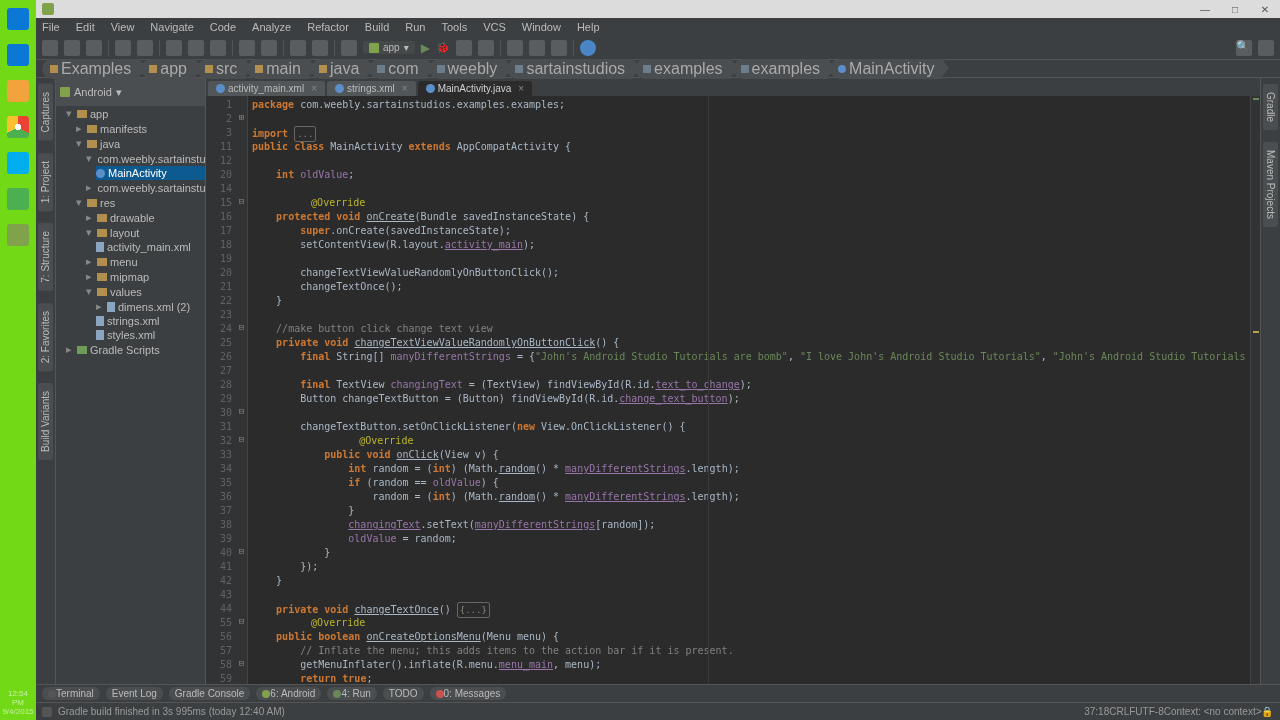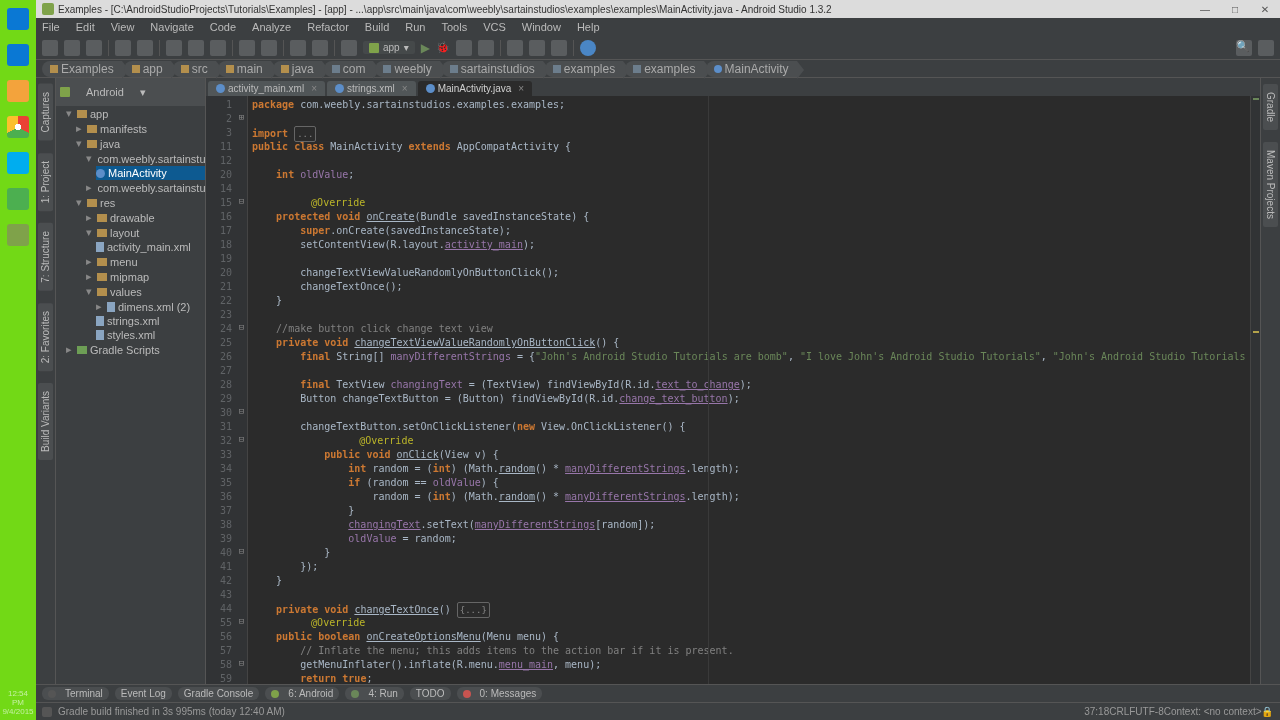--- a/index.html
+++ b/index.html
@@ -27,33 +27,33 @@
 
 .toolbar { height: 24px; background: #3c3f41; border-bottom: 1px solid #555; display: flex; align-items: center; padding: 0 6px; gap: 6px; }
 .tb-btn { width: 16px; height: 16px; background: #5a5d5f; border-radius: 2px; }
 .tb-sep { width: 1px; height: 16px; background: #555; }
 .run-config { display:flex; align-items:center; gap:4px; background:#45494a; padding:1px 6px; border-radius:2px; font-size:10px; }
 .run-config .aicon { width:10px; height:10px; background:#7fa24a; border-radius:1px; }
 .play { color: #6a8759; font-size: 12px; }
 .bug { color:#c75450; }
 .tb-right { margin-left:auto; display:flex; gap:6px; }
 
-.crumbs { height: 18px; background: #3c3f41; border-bottom: 1px solid #555; display:flex; align-items:center; padding-left:6px; font-size:12px; color:#aaa; }
+.crumbs { height: 18px; background: #3c3f41; border-bottom: 1px solid #555; display:flex; align-items:center; padding-left:6px; font-size:16px; color:#aaa; }
 .crumb { background:#4b4e50; padding:1px 8px; margin-right:2px; border-radius:10px 0 0 10px; position:relative; display:flex; align-items:center; gap:3px; }
 .crumb::after { content:''; position:absolute; right:-7px; top:0; border-left:7px solid #4b4e50; border-top:9px solid transparent; border-bottom:9px solid transparent; }
 .crumb .ficon { width:8px; height:8px; background:#b38f4d; }
 .crumb.pkg .ficon { background:#6c7d8c; }
 .crumb.cls .ficon { background:#5c8ec9; border-radius:50%; }
 
 .body-row { flex:1; display:flex; min-height:0; }
 .gutter-left { width: 20px; background:#3c3f41; border-right:1px solid #555; display:flex; flex-direction:column; align-items:center; padding-top:6px; gap:12px; }
 .gutter-left .vtab { writing-mode: vertical-rl; transform: rotate(180deg); font-size:10px; padding:8px 2px; background:#4b4e50; border-radius:2px; }
 
 .project-tree { width: 150px; background:#3c3f41; border-right:1px solid #555; overflow:hidden; font-size:11px; }
-.tree-head { height:28px; background:#4b4e50; display:flex; align-items:center; padding:0 4px; gap:16px; }
+.tree-head { height:28px; background:#4b4e50; display:flex; align-items:center; padding:0 4px; gap:4px; }
 .tree-head .aicon{ width:10px; height:10px; background:#7fa24a; border-radius:1px; }
 .tree ul { list-style:none; padding-left:10px; }
 .tree li { white-space:nowrap; padding:1px 0; display:flex; align-items:center; gap:3px; }
 .tree .arr { color:#888; display:inline-block; width:8px; }
 .tree .fo { width:10px; height:8px; background:#b38f4d; display:inline-block; }
 .tree .pk { width:10px; height:8px; background:#6c7d8c; display:inline-block; border-radius:2px; }
 .tree .fi { width:8px; height:10px; background:#8aa5c1; display:inline-block; }
 .tree .sel { background:#0d5a91; color:#fff; padding-right:20px; }
 .tree .sel .ci { width:9px; height:9px; background:#5c8ec9; border-radius:50%; display:inline-block; }
 
@@ -79,21 +79,21 @@
 .c { color:#808080; }
 .a { color:#bbb529;margin-left:35px; }
 .pu { color:#9876aa; text-decoration:underline; }
 .id { color:#a9b7c6; text-decoration:underline; }
 .fld { color:#9876aa; }
 
 .gutter-right { width:20px; background:#3c3f41; border-left:1px solid #555; display:flex; flex-direction:column; align-items:center; padding-top:6px; gap:12px; }
 .gutter-right .vtab { writing-mode: vertical-rl; font-size:10px; padding:8px 2px; background:#4b4e50; border-radius:2px; }
 
 .bottom-tools { height:18px; background:#3c3f41; border-top:1px solid #555; display:flex; align-items:center; padding:0 6px; gap:6px; font-size:10px; }
-.bt-tab { background:#4b4e50; padding:1px 6px; border-radius:6px; display:flex; align-items:center; gap:9px; }
+.bt-tab { background:#4b4e50; padding:1px 6px; border-radius:6px; display:flex; align-items:center; gap:0; }
 .bt-tab .dot{ width:8px; height:8px; border-radius:50%; }
 
 .status-bar { height:18px; background:#3c3f41; border-top:1px solid #555; display:flex; align-items:center; padding:0 6px; font-size:10px; color:#999; }
 .status-bar .r { margin-left:auto; display:flex; }
 
 .fold-box{display:inline-block;border:1px solid #666;padding:0 2px;color:#888;border-radius:2px;font-size:9px;}
 </style>
 </head>
 <body>
 
@@ -107,21 +107,20 @@
   <div class="ticon tb-as"></div>
   <div class="clock">
     <div>12:54 PM</div>
     <div>9/4/2015</div>
   </div>
 </div>
 
 <div class="ide">
   <div class="title-bar">
     <span class="caps"></span>
-    <span>Examples - [C:\AndroidStudioProjects\Tutorials\Examples] - [app] - ...\app\src\main\java\com\weebly\sartainstudios\examples\examples\MainActivity.java - Android Studio 1.3.2</span>
     <div class="right">
       <div class="wbtn">—</div>
       <div class="wbtn">□</div>
       <div class="wbtn">✕</div>
     </div>
   </div>
 
   <div class="menu-bar">
     <span>File</span>
     <span>Edit</span>

